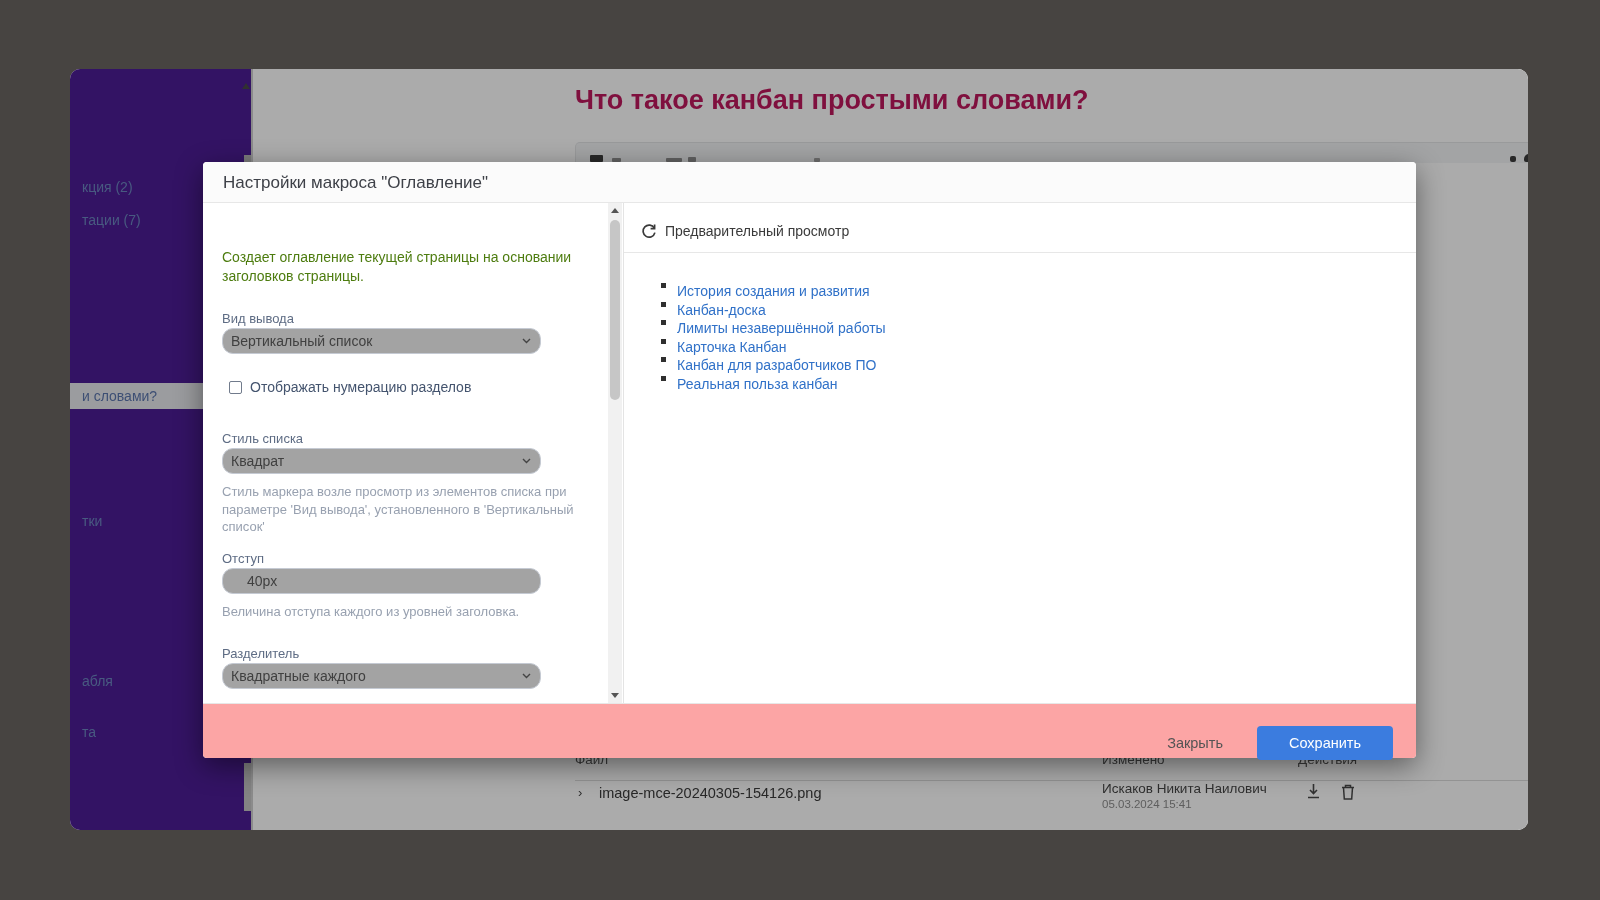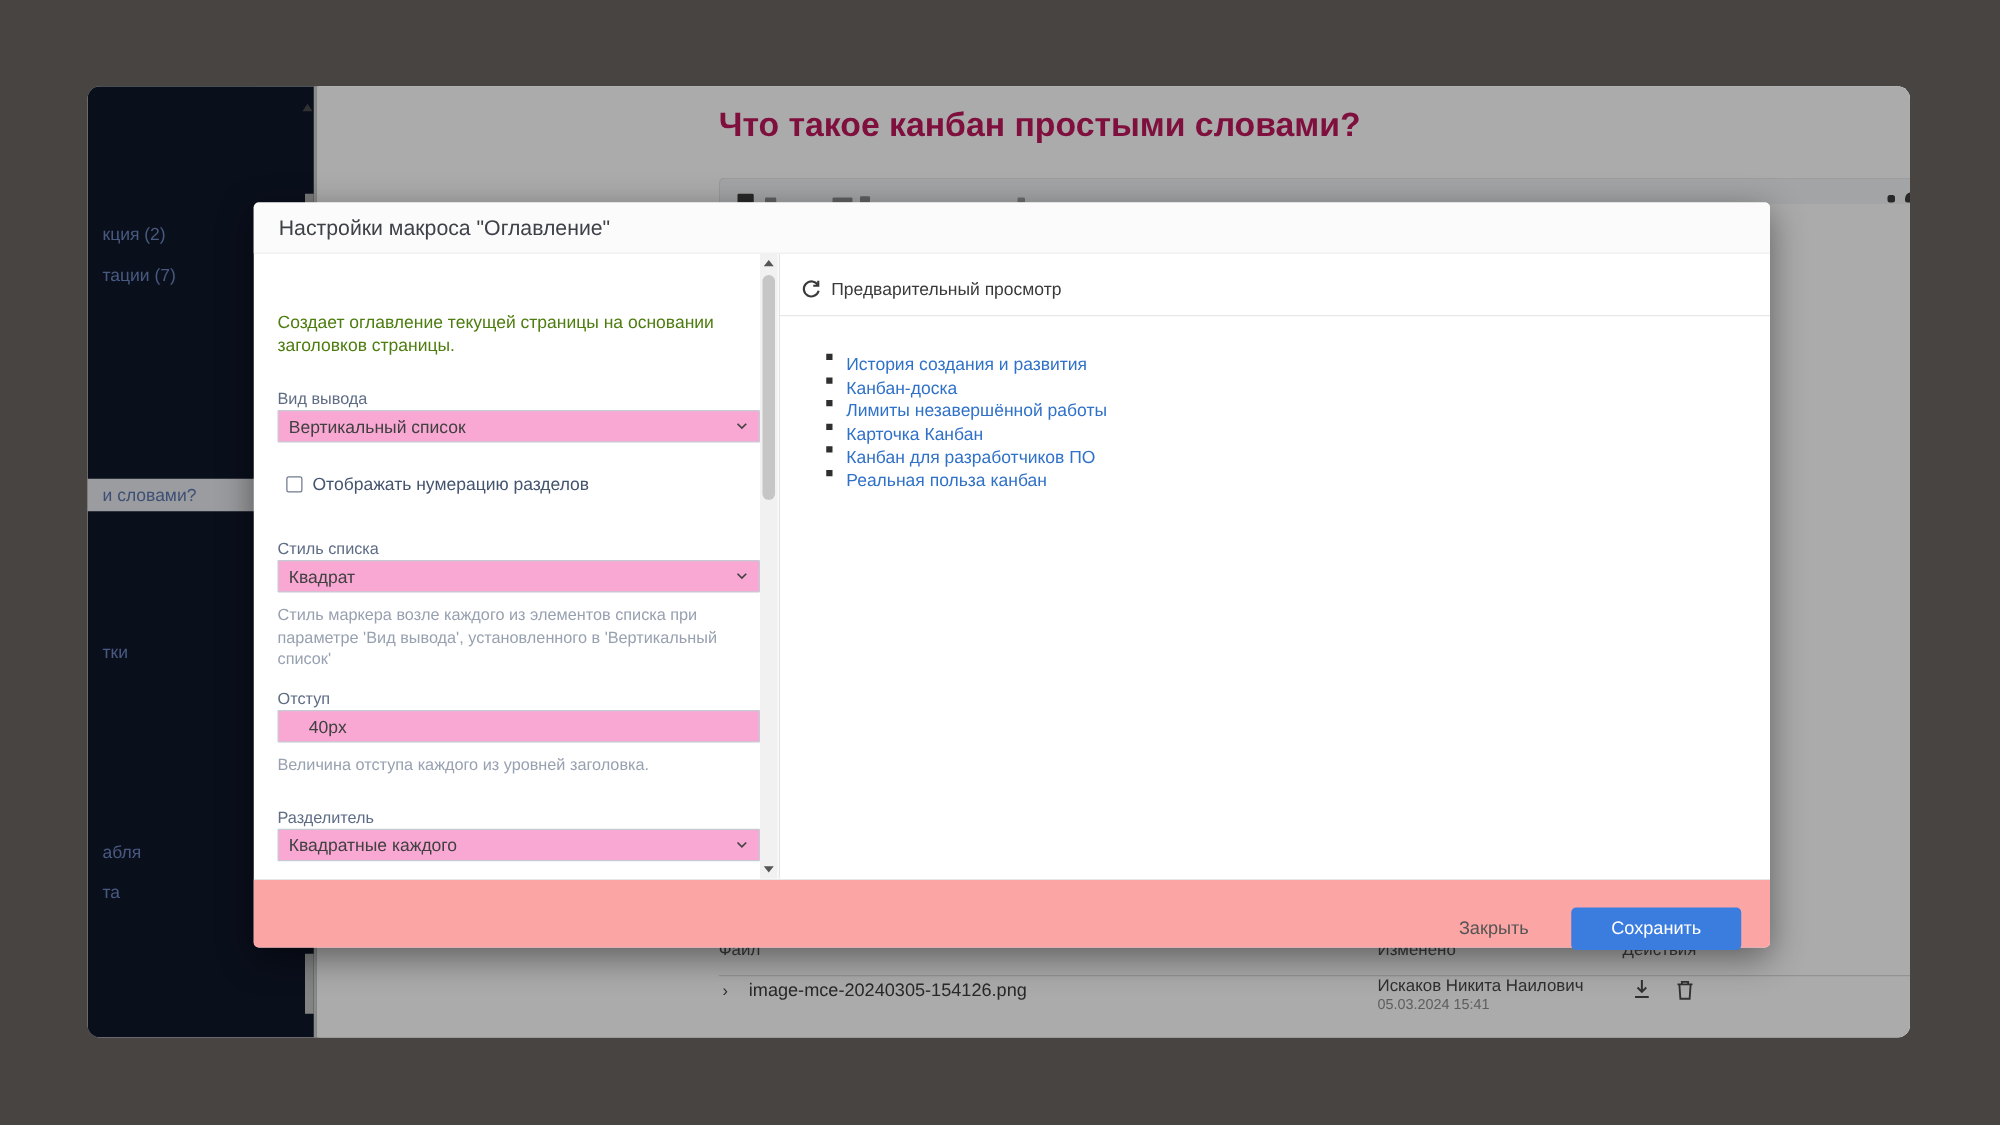--- a/index.html
+++ b/index.html
@@ -5,21 +5,21 @@
   * { margin:0; padding:0; box-sizing:border-box; }
   html,body { width:1600px; height:900px; }
   body { font-family:"Liberation Sans", sans-serif; background:#474441; position:relative; overflow:hidden; }
 
   
   .app { position:absolute; left:70px; top:69px; width:1458px; height:761px;
          background:#ffffff; border-radius:10px; overflow:hidden; }
 
   
   .sidebar { position:absolute; left:0; top:0; width:183px; height:100%;
-             background:#0f172a; border-right:2px solid #cfcfcf; }
+             background:#4c1d95; border-right:2px solid #cfcfcf; }
   .side-item { position:absolute; left:12px; font-size:14px; color:#6c86c0; white-space:nowrap; cursor:pointer; }
   .side-item.sel-bg { left:0; width:183px; background:#e7e9ed; height:26px; line-height:26px; padding-left:12px; color:#5c76ae; }
   .side-scroll-up { position:absolute; left:172px; top:14px; width:0; height:0;
                     border-left:4px solid transparent; border-right:4px solid transparent; border-bottom:6px solid #4a4a4a; }
   .side-thumb1 { position:absolute; left:174px; top:86px; width:7px; height:16px; background:#b6b6b6; }
   .side-thumb2 { position:absolute; left:174px; top:694px; width:7px; height:48px; background:#c4c4c4; }
 
   
   .content { position:absolute; left:185px; top:0; right:0; bottom:0; background:#ffffff; }
   .page-title { position:absolute; left:320px; top:16px; font-size:27px; font-weight:700; color:#be185d; }
@@ -47,22 +47,22 @@
   .modal-header { position:absolute; left:0; top:0; right:0; height:41px; background:#fbfbfb;
                   border-bottom:1px solid #e7e7e7; border-radius:4px 4px 0 0; }
   .modal-title { position:absolute; left:20px; top:0; line-height:41px; font-size:17px; color:#3e4148; }
   .modal-body { position:absolute; left:0; top:41px; right:0; bottom:55px; overflow:hidden; }
 
   
   .pane-left { position:absolute; left:0; top:0; width:405px; height:100%; }
   .pl-inner { position:absolute; left:19px; width:366px; }
   .desc { top:45px; font-size:14px; color:#4d7c0f; line-height:19px; }
   .fld-label { font-size:13px; color:#5e6c84; }
-  .sel, .inp { position:absolute; left:19px; width:386px; height:26px; border:1px solid #c5cad3;
-               border-radius:1px; background:#f9a8d4; font-size:14px; color:#404040; }
+  .sel, .inp { position:absolute; left:19px; width:319px; height:26px; border:1px solid #c5cad3;
+               border-radius:11px; background:#a3a3a3; font-size:14px; color:#404040; }
   .sel { line-height:24px; padding-left:8px; cursor:pointer; }
   .sel .chev { position:absolute; right:9px; top:9px; }
   .inp { padding-left:24px; font-family:"Liberation Sans", sans-serif; }
   .help { font-size:13px; color:#98a1b0; line-height:17.5px; }
   .chk-row { position:absolute; left:26px; display:flex; align-items:center; gap:8px; cursor:pointer; }
   .chk-box { width:13px; height:13px; border:1px solid #717b8c; border-radius:2px; background:#fff; }
   .chk-lbl { font-size:14px; color:#44546e; }
 
   
   .pl-scroll { position:absolute; left:405px; top:0; width:14px; height:100%; background:#f1f1f1; }
@@ -97,21 +97,21 @@
 <body>
 
 <div class="app">
 
   <div class="sidebar">
     <div class="side-item" style="top:110px">кция (2)</div>
     <div class="side-item" style="top:143px">тации (7)</div>
     <div class="side-item sel-bg" style="top:314px">и словами?</div>
     <div class="side-item" style="top:444px">тки</div>
     <div class="side-item" style="top:604px">абля</div>
-    <div class="side-item" style="top:636px">та</div>
+    <div class="side-item" style="top:655px">та</div>
     <div class="side-scroll-up"></div>
     <div class="side-thumb1"></div>
     <div class="side-thumb2"></div>
   </div>
 
   <div class="content">
     <h1 class="page-title">Что такое канбан простыми словами?</h1>
 
     <div class="attach-bar">
       <span class="smudge" style="left:14px;top:12px;width:13px;height:7px"></span>
@@ -177,21 +177,21 @@
 
       <div class="pl-inner fld-label" style="position:absolute; top:228px">Стиль списка</div>
       <div class="sel" style="top:245px">
         <span>Квадрат</span>
         <span class="chev">
             <svg width="9" height="6" viewBox="0 0 9 6">
               <path d="M1 1 l3.5 3.5 L8 1" stroke="#444" stroke-width="1.4" fill="none"></path>
             </svg>
           </span>
       </div>
-      <div class="pl-inner help" style="position:absolute; top:280px">Стиль маркера возле каждого из элементов списка при параметре 'Вид вывода', установленного в 'Вертикальный список'</div>
+      <div class="pl-inner help" style="position:absolute; top:280px">Стиль маркера возле просмотр из элементов списка при параметре 'Вид вывода', установленного в 'Вертикальный список'</div>
 
       <div class="pl-inner fld-label" style="position:absolute; top:348px">Отступ</div>
       <input class="inp" style="top: 365px;" value="40px">
       <div class="pl-inner help" style="position:absolute; top:400px">Величина отступа каждого из уровней заголовка.</div>
 
       <div class="pl-inner fld-label" style="position:absolute; top:443px">Разделитель</div>
       <div class="sel" style="top:460px">
         <span>Квадратные каждого</span>
         <span class="chev">
             <svg width="9" height="6" viewBox="0 0 9 6">

